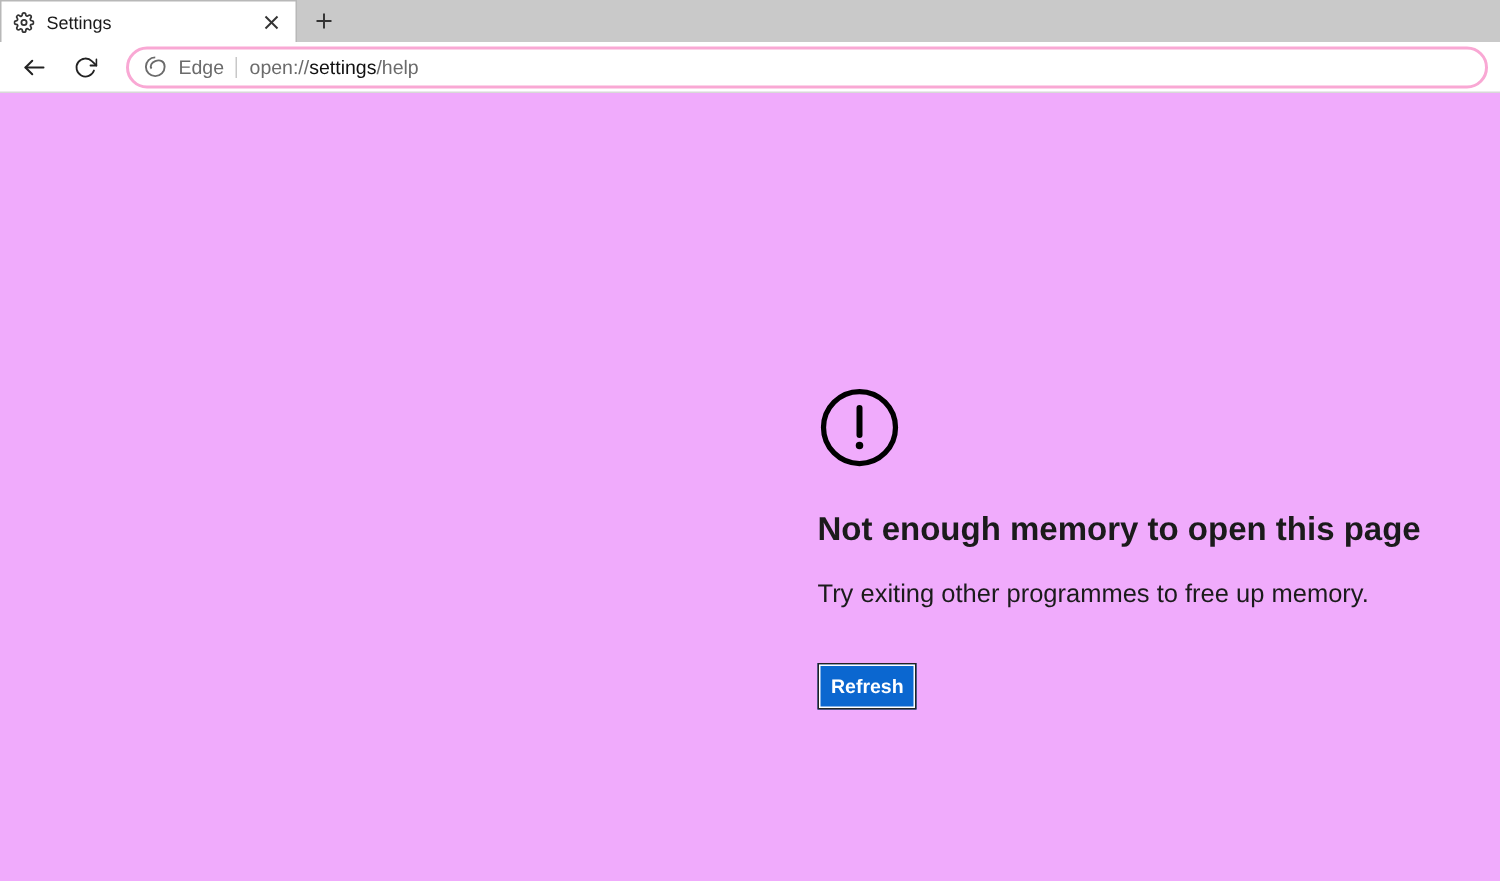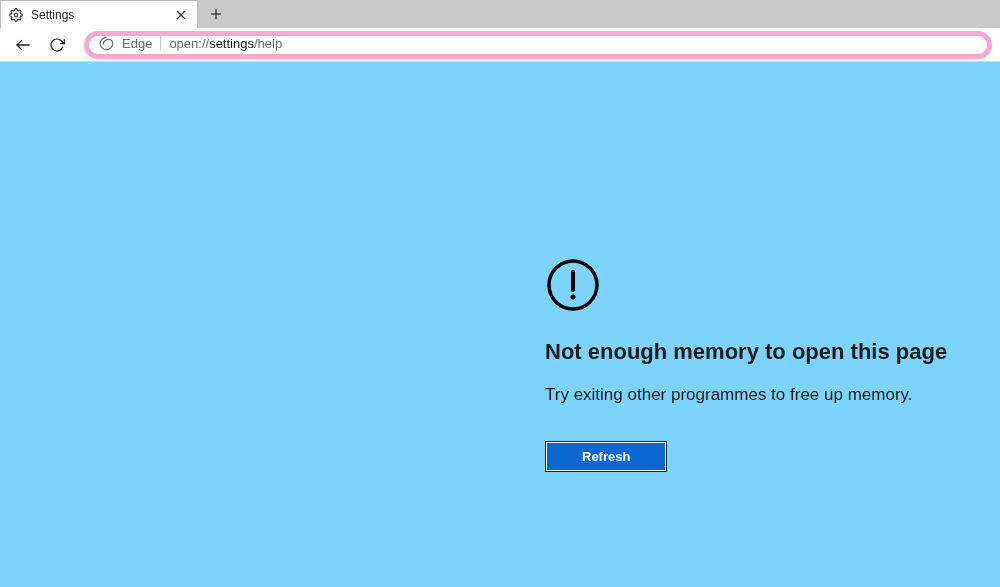--- a/index.html
+++ b/index.html
@@ -79,24 +79,24 @@
       display: flex;
       align-items: center;
       justify-content: center;
       cursor: pointer;
       color: #333;
       border-radius: 3px;
     }
     .address-bar {
       flex: 1;
       height: 28px;
-      border: 5px solid #f9a8d4;
+      border: 2px solid #f9a8d4;
       border-radius: 14px;
       display: flex;
-      align-items: flex-start;
+      align-items: center;
       padding: 0 10px;
       margin-left: 8px;
       gap: 8px;
       background: #fff;
       font-size: 13px;
       color: #5b5b5b;
     }
     .address-bar .edge-logo {
       display: flex;
       align-items: center;
@@ -116,21 +116,21 @@
       font-size: 13px;
       color: #6b6b6b;
     }
     .address-bar .url .url-bold {
       color: #111;
     }
     .content {
       width: 100%;
       height: calc(100% - 62px);
       position: relative;
-      background: #7dd3fc;
+      background: #f0abfc;
     }
     .error-block {
       position: absolute;
       left: 545px;
       top: 195px;
       width: 400px;
     }
     .error-icon {
       margin-bottom: 22px;
     }
@@ -150,21 +150,21 @@
       font-size: 10px;
       color: #6b6b6b;
       margin-bottom: 14px;
     }
     .refresh-btn {
       background: #0b67d0;
       color: #ffffff;
       font-size: 13px;
       font-weight: 600;
       border: 1px solid #222;
-      padding: 7px 36px;
+      padding: 7px 8px;
       cursor: pointer;
       outline: 1px solid #fff;
       outline-offset: -2px;
     }
   </style>
 </head>
 <body>
 
 <div class="tab-strip">
   <div class="tab">

